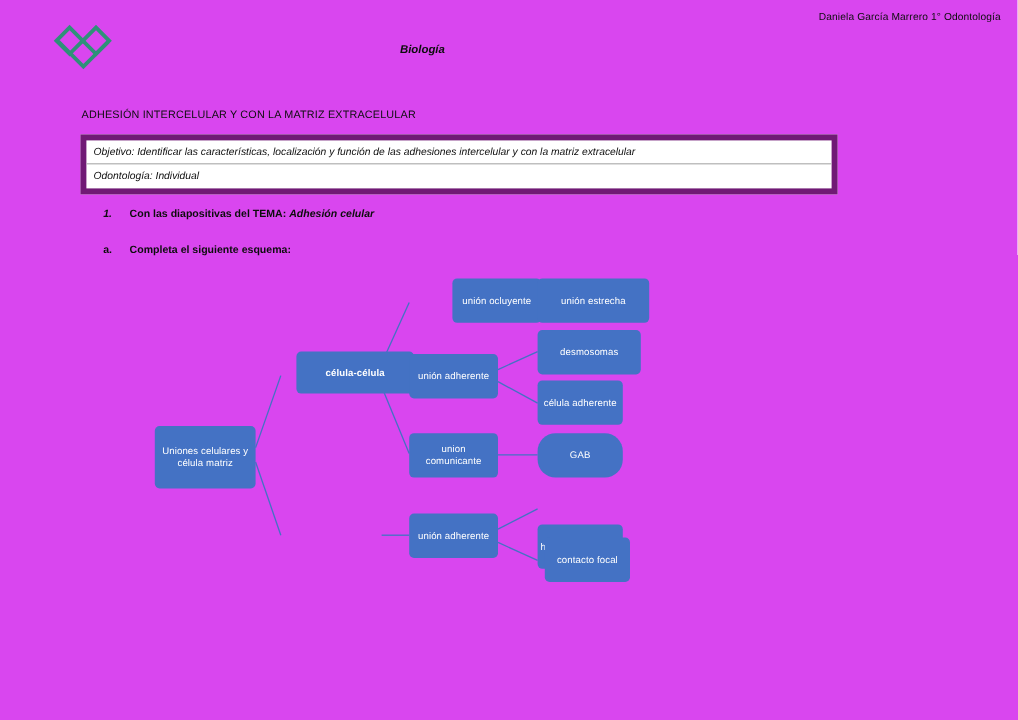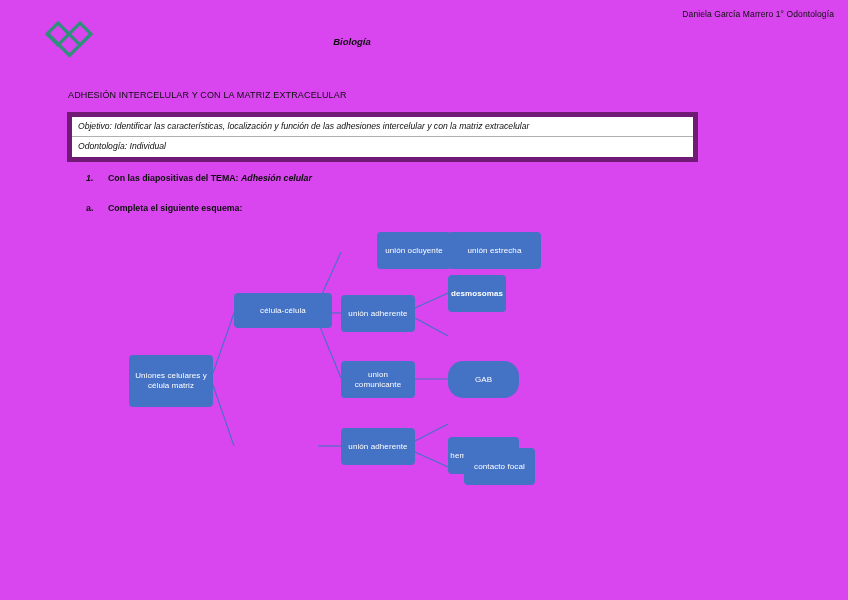--- a/index.html
+++ b/index.html
@@ -196,35 +196,36 @@
       <line x1="318" y1="446" x2="341" y2="446"></line>
 
       <line x1="415" y1="441" x2="448" y2="424"></line>
 
       <line x1="415" y1="452" x2="448" y2="467"></line>
     </g>
   </svg>
 
   <div class="node" style="left:129px; top:355px; width:84px; height:52px;">Uniones celulares y célula matriz</div>
 
-  <div class="node" style="left:234px; top:293px; width:98px; height:35px;">célula-célula</div>
+  <div class="node" style="left:247px; top:293px; width:98px; height:35px;font-weight:bold;">célula-célula</div>
 
 
   <div class="node" style="left:341px; top:232px; width:74px; height:37px;margin-left:36px;">unión ocluyente</div>
 
   <div class="node" style="left:341px; top:295px; width:74px; height:37px;">unión adherente</div>
 
   <div class="node" style="left:341px; top:361px; width:74px; height:37px;">union comunicante</div>
 
   <div class="node" style="left:341px; top:428px; width:74px; height:37px;">unión adherente</div>
 
   <div class="node" style="left:448px; top:232px; width:93px; height:37px;text-align:right;">unión estrecha</div>
 
-  <div class="node" style="left:448px; top:275px; width:58px; height:37px;font-weight:bold;">desmosomas</div>
-
+  <div class="node" style="left:448px; top:275px; width:86px; height:37px;">desmosomas</div>
+
+  <div class="node" style="left:448px; top:317px; width:71px; height:37px;">célula adherente</div>
 
   <div class="node" style="left:448px; top:361px; width:71px; height:37px;border-radius:15px;">GAB</div>
 
   <div class="node" style="left:448px; top:405px; width:71px; height:37px;margin-top:32px;">hemidesmosomas</div>
 
-  <div class="node" style="left:464px; top:448px; width:71px; height:37px;">contacto focal</div>
+  <div class="node" style="left:454px; top:448px; width:71px; height:37px;">contacto focal</div>
 
 </div>
 
 </body></html>

